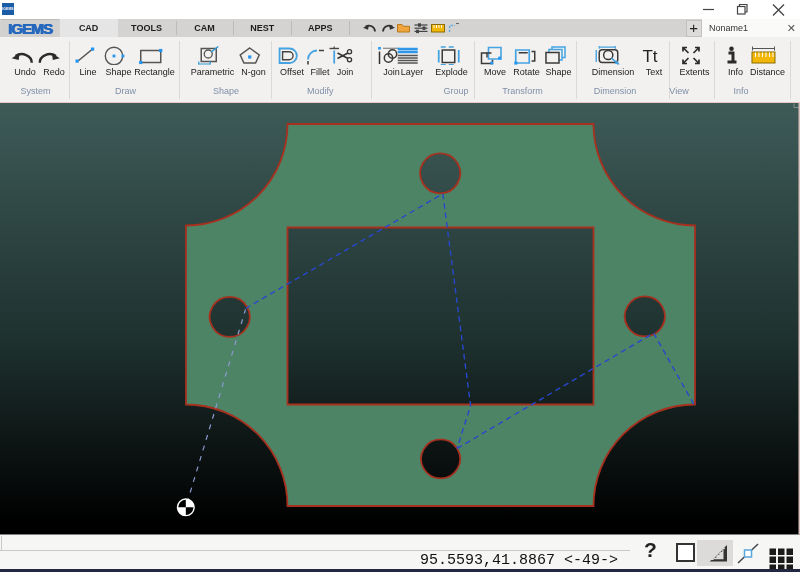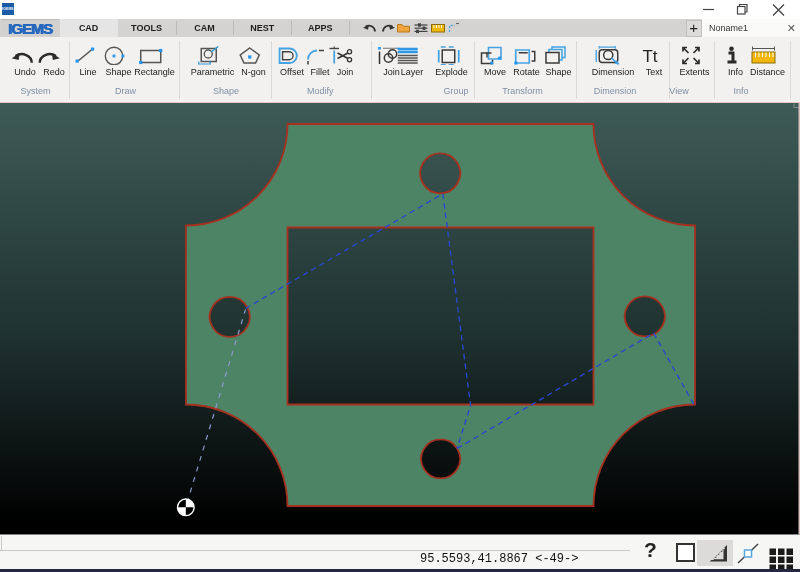--- a/index.html
+++ b/index.html
@@ -26,21 +26,21 @@
 .ritem{position:absolute;top:9px;text-align:center;}
 .ritem .ic{height:19px;display:flex;align-items:flex-end;justify-content:center;}
 .ritem .lb{font-size:9px;color:#1c1c1c;margin-top:2px;white-space:nowrap;margin-left:8px;}
 .glabel{position:absolute;top:49px;font-size:9px;color:#7E8FA9;text-align:center;white-space:nowrap;transform:translateX(-50%);}
 #pinkline{left:0;top:102px;width:800px;height:1px;background:#E9C9C5;}
 
 #canvas{left:0;top:103px;width:800px;height:431.5px;}
 
 #statusbar{left:0;top:534.5px;width:800px;height:34px;background:#F6F6F5;}
 #statusline{left:0;top:15px;width:630px;height:1px;background:#C9C9C9;}
-#coords{left:420px;top:17px;font-family:"Liberation Mono",monospace;font-size:12px;color:#111;white-space:pre;}
+#coords{left:420px;top:17px;font-family:"Liberation Mono",monospace;font-size:15px;color:#111;white-space:pre;}
 #qmark{left:644px;top:3px;font-size:21px;font-weight:bold;color:#222;}
 #sqbtn{left:676px;top:8.5px;width:19px;height:19px;background:#fff;border:2px solid #333;box-sizing:border-box;}
 #setsq{left:697px;top:5px;width:36px;height:26px;background:#DCDBDA;}
 #navy{left:0;top:568.5px;width:800px;height:3.5px;background:#232741;}
 svg{display:block;}
 </style>
 </head>
 <body>
 <div class="abs" id="titlebar">
   <div class="abs" id="appicon">IGEMS</div>

